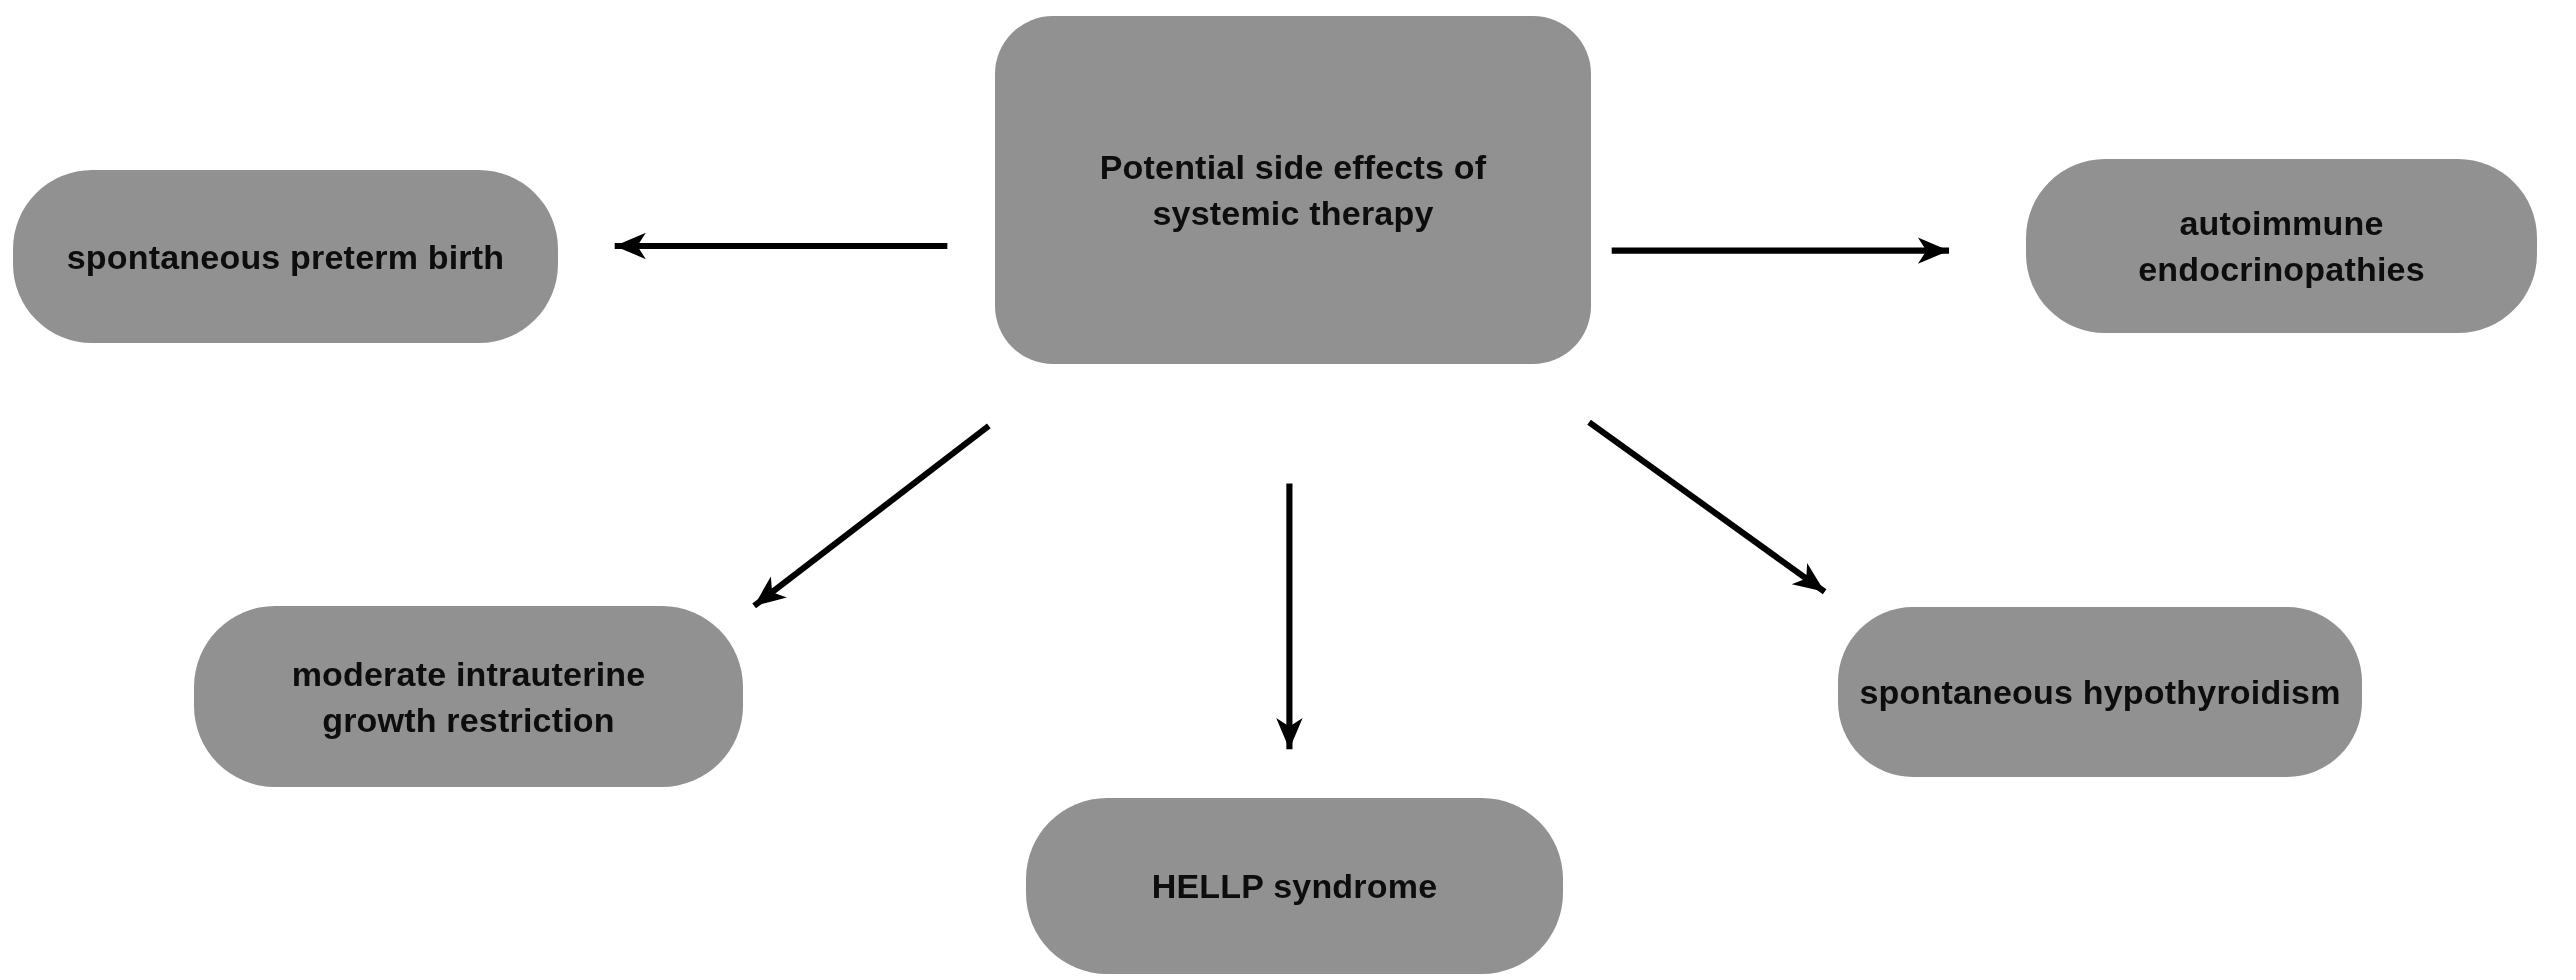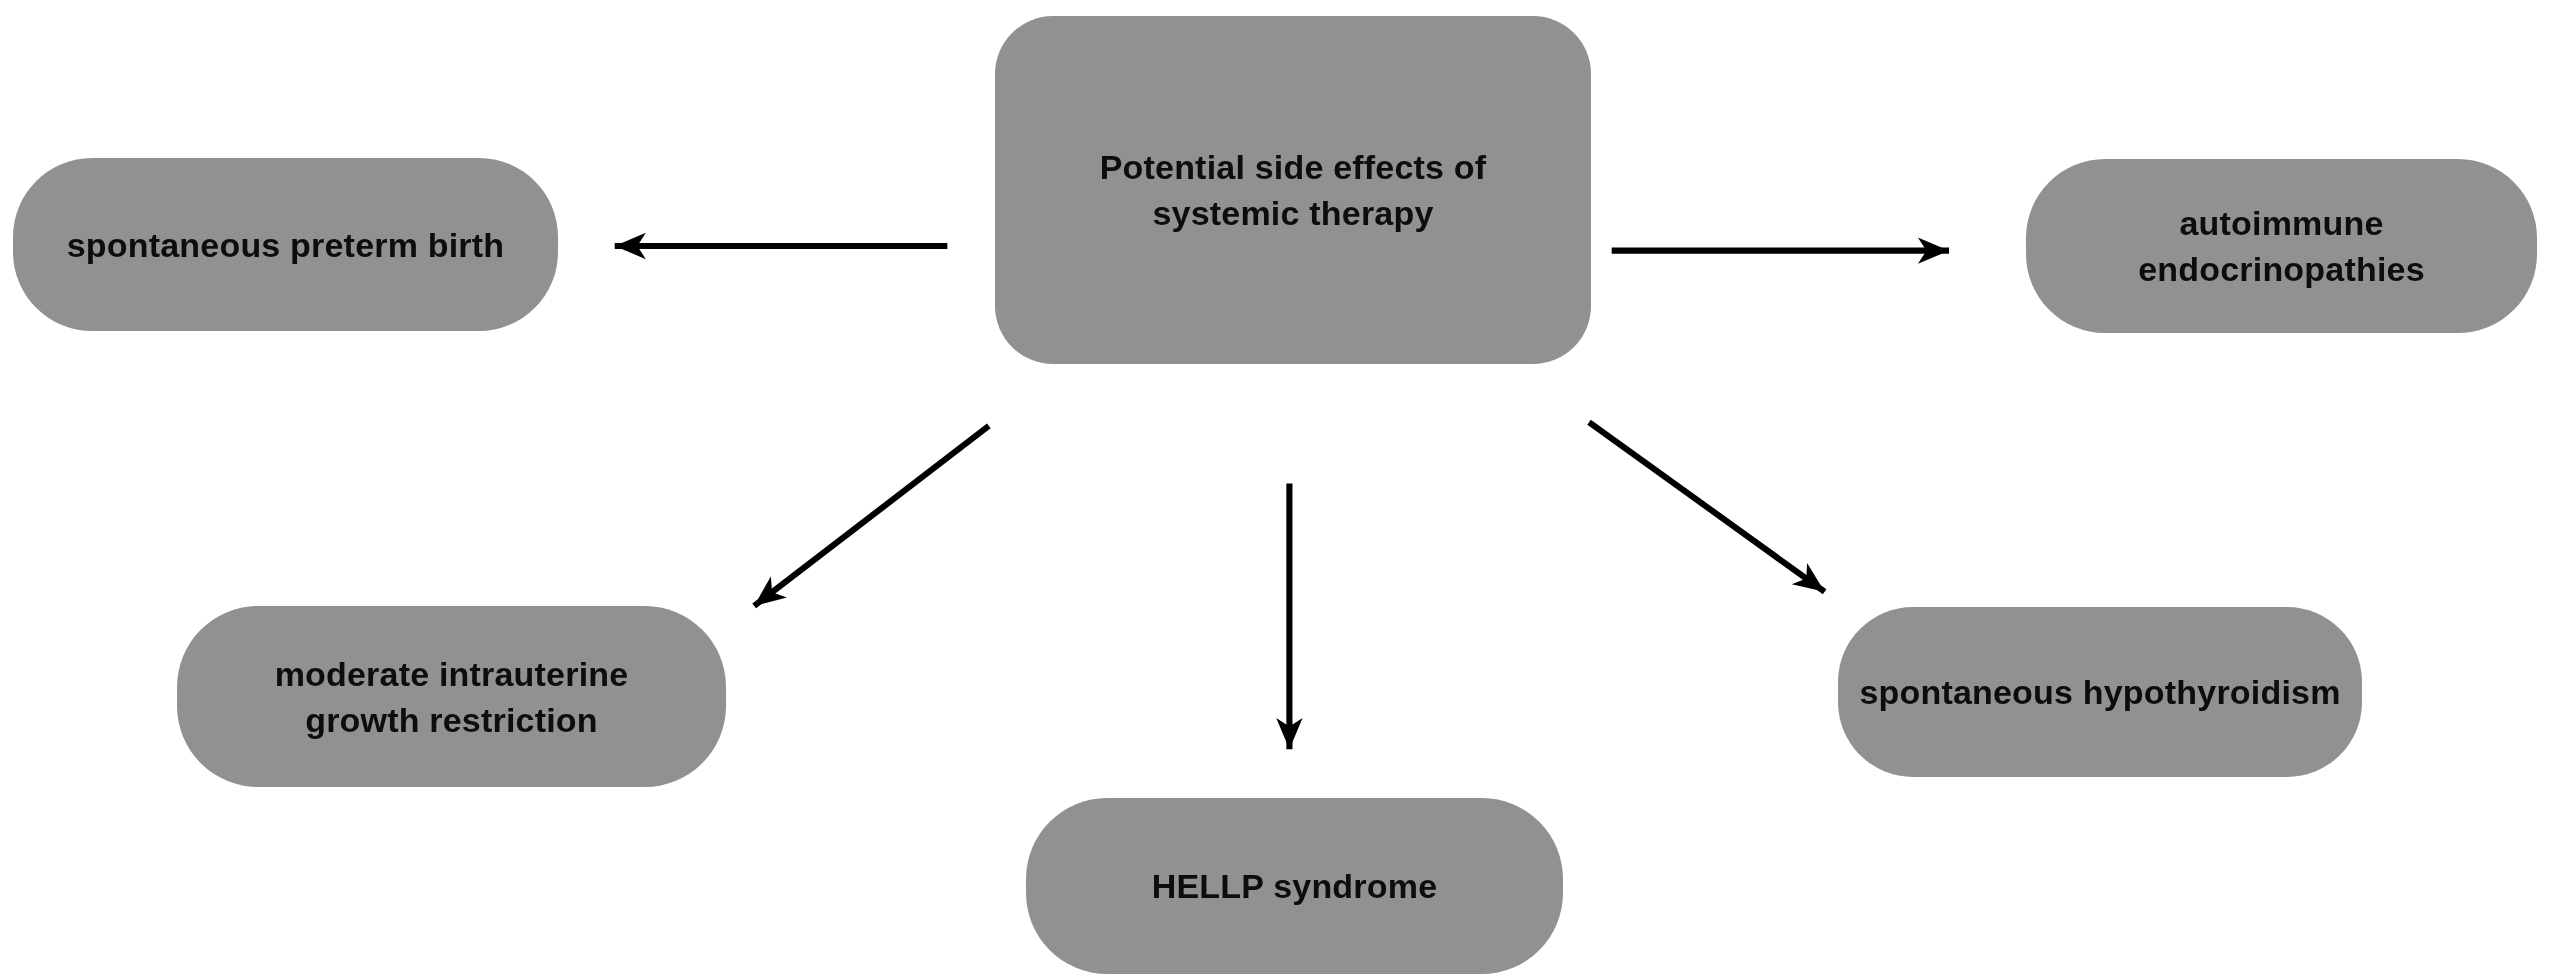--- a/index.html
+++ b/index.html
@@ -45,33 +45,33 @@
     white-space: pre-line;
     letter-spacing: 0.2px;
   }
   .node-center {
     left: 995px; top: 16px;
     width: 596px; height: 348px;
     border-radius: 58px;
     padding: 0 52px;
   }
   .node-left {
-    left: 13px; top: 158px;
+    left: 13px; top: 170px;
     width: 545px; height: 173px;
     border-radius: 79px;
     padding: 4px 28px;
   }
   .node-right {
     left: 2026px; top: 159px;
     width: 511px; height: 174px;
     border-radius: 79px;
     padding: 0 66px;
   }
   .node-bottom-left {
-    left: 177px; top: 606px;
+    left: 194px; top: 606px;
     width: 549px; height: 181px;
     border-radius: 81px;
     padding: 0 57px;
   }
   .node-bottom-center {
     left: 1026px; top: 798px;
     width: 537px; height: 176px;
     border-radius: 81px;
     padding: 0 28px;
   }

